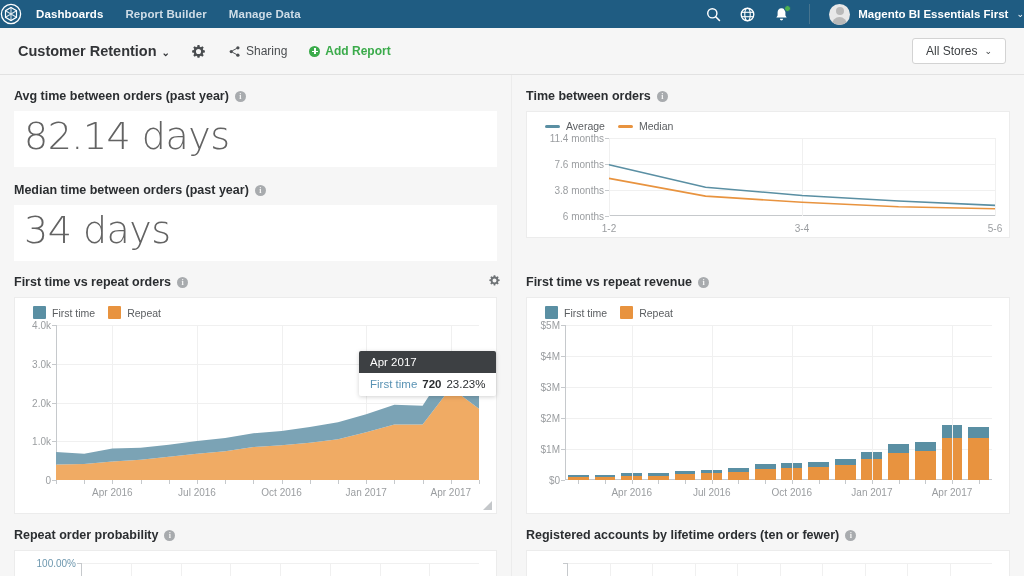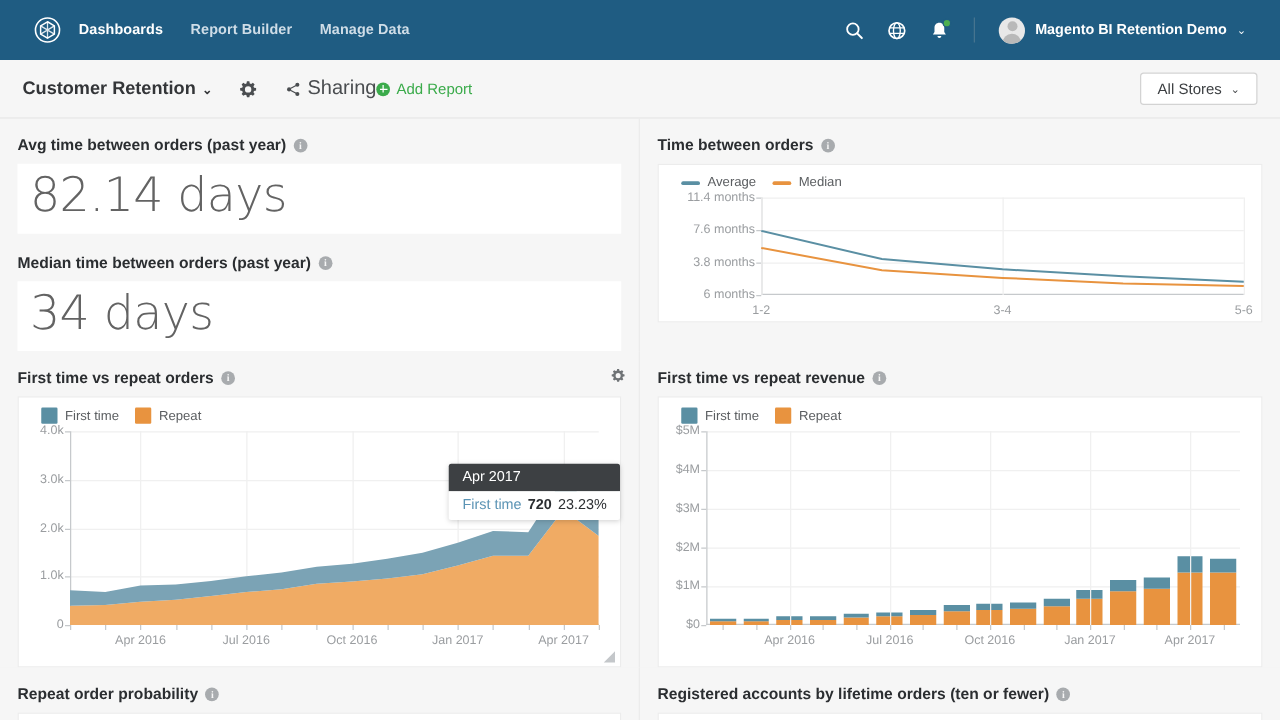--- a/index.html
+++ b/index.html
@@ -5,22 +5,22 @@
 <style>
   * { box-sizing: border-box; margin: 0; padding: 0; }
   html, body {
     width: 1024px; height: 576px;
     font-family: "Liberation Sans", sans-serif;
     background: #f4f4f4; overflow: hidden;
   }
 
   
   .topnav {
-    height: 48px; background: #1f5c82; display: flex; align-items: center;
-    padding: 0 27px; color: #ffffff; position: relative;
+    height: 28px; background: #1f5c82; display: flex; align-items: center;
+    padding: 0 0; color: #ffffff; position: relative;
   }
   .logo { width: 22px; height: 22px; flex: 0 0 22px; margin-right: 14px; }
   .nav-links { display: flex; align-items: center; gap: 22px; }
   .nav-link {
     font-size: 11.5px; font-weight: bold; color: #cfdde7;
     letter-spacing: .1px; cursor: pointer; white-space: nowrap;
   }
   .nav-link.active { color: #ffffff; }
   .nav-right {
     margin-left: auto; display: flex; align-items: center; gap: 17px;
@@ -53,25 +53,25 @@
     display: flex; align-items: center; padding: 0 18px;
   }
   .dash-title {
     font-size: 14.5px; font-weight: bold; color: #333538; cursor: pointer;
     white-space: nowrap;
   }
   .dash-caret { font-size: 10px; color: #333538; margin-left: 5px; }
   .gear-btn { margin-left: 21px; cursor: pointer; display:block; }
   .sharing-btn {
     margin-left: 22px; display: flex; align-items: center; gap: 5px;
-    font-size: 16px; color: #4a4d50; cursor: pointer; white-space: nowrap;
+    font-size: 12px; color: #4a4d50; cursor: pointer; white-space: nowrap;
   }
   .add-report-btn {
-    display: flex; align-items: center; gap: 5px;
-    font-size: 12px; color: #3bab4b; cursor: pointer; white-space: nowrap;
+    margin-left: 22px; display: flex; align-items: center; gap: 5px;
+    font-size: 12px; color: #3bab4b; cursor: pointer; white-space: nowrap; font-weight: bold;
   }
   .plus-circle {
     width: 11px; height: 11px; border-radius: 50%; background: #3bab4b;
     position: relative; flex: 0 0 11px;
   }
   .plus-circle::before, .plus-circle::after {
     content: ''; position: absolute; background: #fff;
   }
   .plus-circle::before { left: 2.5px; top: 5px; width: 6px; height: 1.5px; }
   .plus-circle::after  { left: 4.75px; top: 2.5px; width: 1.5px; height: 6px; }
@@ -195,21 +195,21 @@
         <path d="M8.2 15.1 C8.2 16.2 9 17 10 17 C11 17 11.8 16.2 11.8 15.1 Z" fill="#ffffff"></path>
       </svg>
       <span class="bell-dot"></span>
     </span>
     <span class="nav-divider"></span>
     <span class="user-box">
       <span class="avatar">
         <span class="head"></span>
           <span class="body"></span>
       </span>
-      <span class="user-name">Magento BI Retention Demo</span>
+      <span class="user-name">Magento BI Essentials First</span>
       <span class="caret">⌄</span>
     </span>
   </div>
 </div>
 
 <div class="subheader">
   <span class="dash-title">
     <span>Customer Retention</span><span class="dash-caret">⌄</span>
   </span>
   <svg class="gear-btn" width="15" height="15" viewBox="0 0 20 20">

